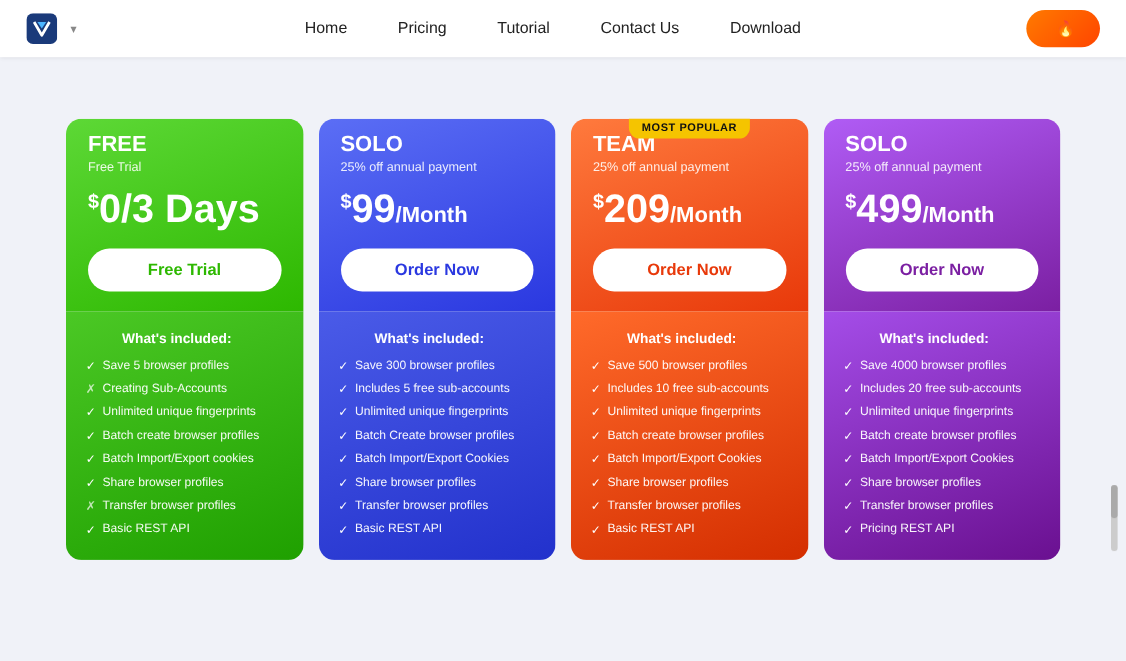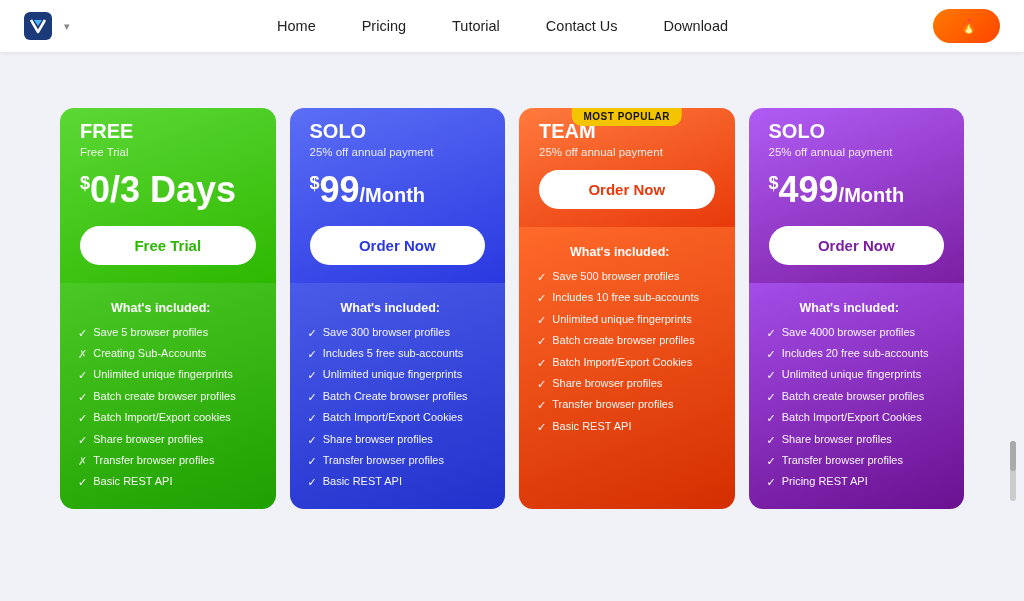--- a/index.html
+++ b/index.html
@@ -384,20 +384,21 @@
     </li>
 
       </ul>
     </div>
   </div>
       <div class="card card-team">
     <div class="most-popular-badge">MOST POPULAR</div>
     <div class="card-top">
       <div class="card-name">TEAM</div>
       <div class="card-annual">25% off annual payment</div>
+      <div class="card-price"><sup>$</sup>209<span class="period">/Month</span></div>
       <button class="card-btn">Order Now</button>
     </div>
     <div class="card-bottom">
       <div class="included-title">What's included:</div>
       <ul class="feature-list">
 
     <li>
       <span class="feat-icon check">✓</span>
       <span>Save 500 browser profiles</span>
     </li>

